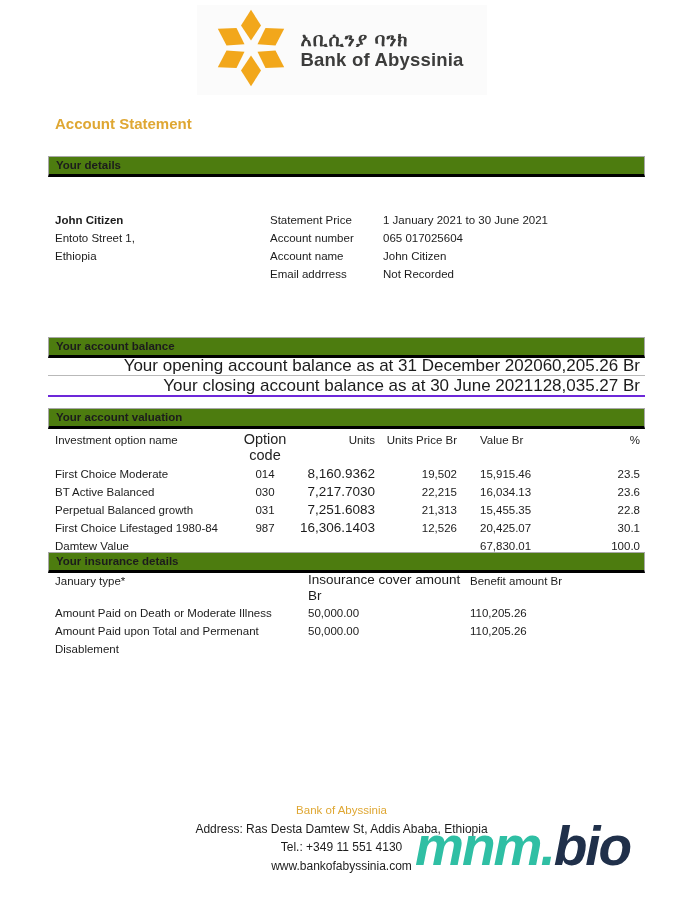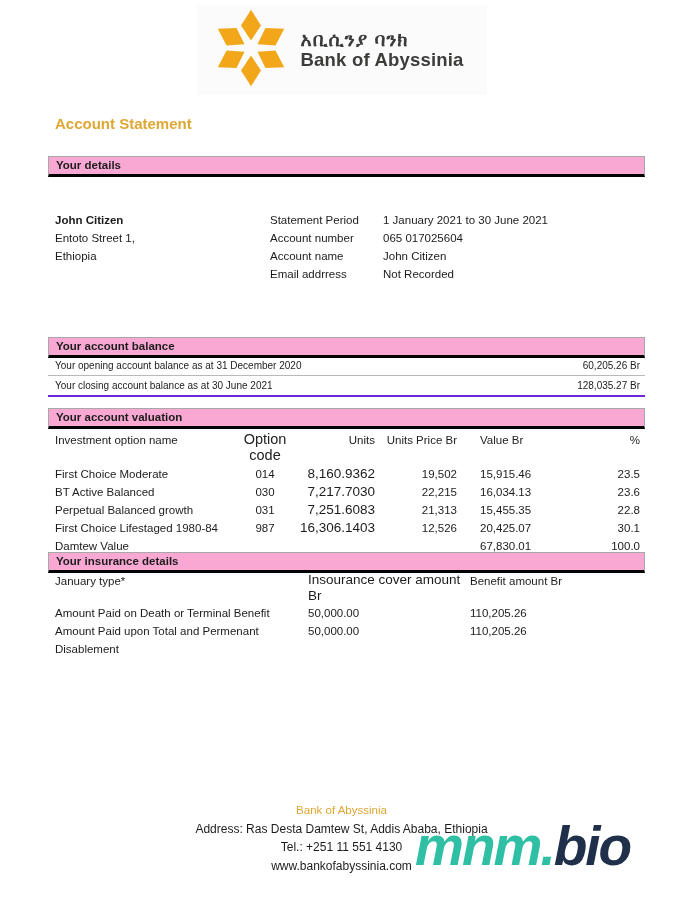--- a/index.html
+++ b/index.html
@@ -29,38 +29,38 @@
   
   .doc-title {
     position:absolute; top:115px; left:55px;
     font-size:15px; font-weight:bold; color:#dfa733;
   }
 
   
   .section-bar {
     border:1px solid #a8a8a8;
     border-bottom:3px solid #000000;
-    background:#f9a8d4;
+    background:#4d7c0f;
     font-size:11.5px; font-weight:bold;
     padding:1px 0 1px 7px;
     line-height:15px;
   }
   .abs { position:absolute; left:48px; width:597px; }
 
   
   .details-grid { top:211px; display:flex; font-size:11.5px; line-height:18px; }
   .details-col1 { width:222px; padding-left:7px; }
   .details-col2 { width:113px; }
   .details-col3 { flex:1; }
   .cust-name { font-weight:bold; }
 
   
   .bal-row {
-    display:flex; justify-content:space-between;
-    font-size:10px; line-height:16px;
+    display:flex; justify-content:flex-end;
+    font-size:17px; line-height:16px;
     padding:1.5px 5px 1.5px 7px;
     border-bottom:1px solid #b9b9b9;
   }
   .bal-row:last-child { border-bottom:2px solid #6d28d9; }
 
   
   .val-table { font-size:11.5px; }
   .val-row { display:flex; align-items:baseline; line-height:16px; padding:1px 5px 1px 7px; }
   .val-row.header { padding-top:3px; padding-bottom:2px; color:#222; }
   .vc-name  { width:175px; text-align:left; }
@@ -126,21 +126,21 @@
 
   <div class="abs section-bar" style="top:156px;">Your details</div>
 
   <div class="abs details-grid">
     <div class="details-col1">
       <div class="cust-name">John Citizen</div>
       <div>Entoto Street 1,</div>
       <div>Ethiopia</div>
     </div>
     <div class="details-col2">
-      <div>Statement Period</div>
+      <div>Statement Price</div>
       <div>Account number</div>
       <div>Account name</div>
       <div>Email addrress</div>
     </div>
     <div class="details-col3">
       <div>1 January 2021 to 30 June 2021</div>
       <div>065 017025604</div>
       <div>John Citizen</div>
       <div>Not Recorded</div>
     </div>
@@ -211,35 +211,35 @@
   </div>
 
   <div class="abs section-bar" style="top:552px;">Your insurance details</div>
   <div class="abs ins-table" style="top:572px;">
     <div class="ins-row header">
       <span class="ic-benefit">January type*</span>
       <span class="ic-cover">Insourance cover amount Br</span>
       <span class="ic-amount">Benefit amount Br</span>
     </div>
     <div class="ins-row">
-      <span class="ic-benefit">Amount Paid on Death or Terminal Benefit</span>
+      <span class="ic-benefit">Amount Paid on Death or Moderate Illness</span>
       <span class="ic-cover">50,000.00</span>
       <span class="ic-amount">110,205.26</span>
     </div>
     <div class="ins-row">
       <span class="ic-benefit">Amount Paid upon Total and Permenant Disablement</span>
       <span class="ic-cover">50,000.00</span>
       <span class="ic-amount">110,205.26</span>
     </div>
   </div>
 
   <div class="footer">
     <div class="bank-name">Bank of Abyssinia</div>
     <div>Address: Ras Desta Damtew St, Addis Ababa, Ethiopia</div>
-    <div>Tel.: +251 11 551 4130</div>
+    <div>Tel.: +349 11 551 4130</div>
     <div>www.bankofabyssinia.com</div>
   </div>
 
   <div class="watermark">
     <span class="wm-prefix">mnm.</span><span class="wm-suffix">bio</span>
   </div>
 
 </div>
 
 </body></html>

